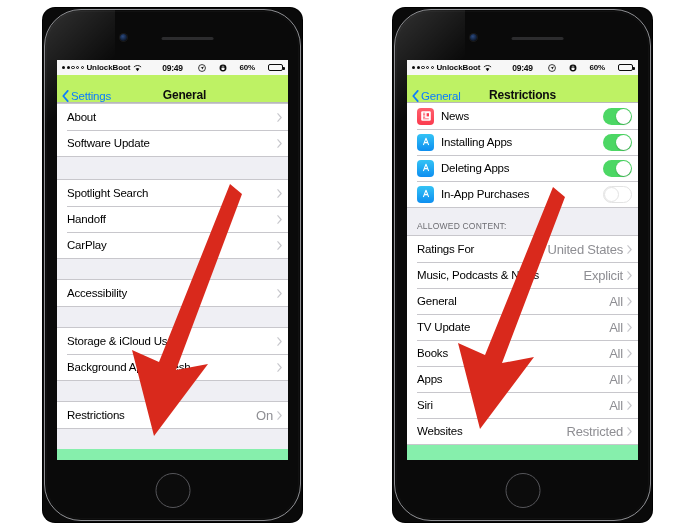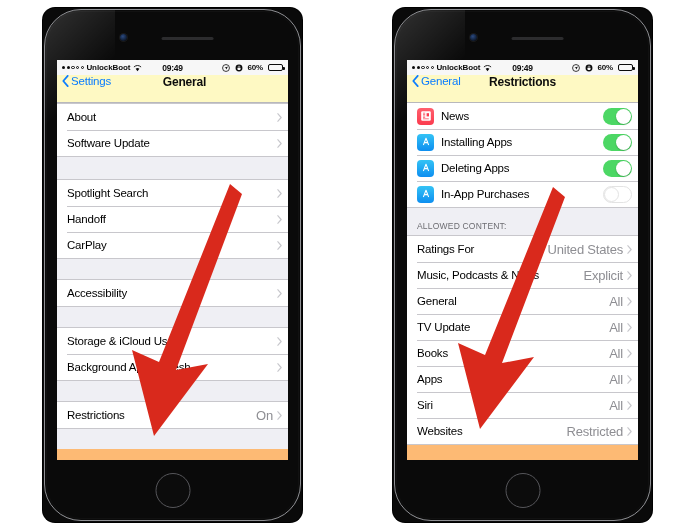--- a/index.html
+++ b/index.html
@@ -109,21 +109,21 @@
     display: flex;
     align-items: center;
     padding: 0 5px;
     font-size: 8px;
     color: #0b0b0b;
     letter-spacing: 0.1px;
     box-sizing: border-box;
   }
   .sb-left { display: flex; align-items: center; gap: 2.5px; flex: 1 1 0; }
   .sb-center { flex: 0 0 auto; font-weight: bold; font-size: 8.5px; letter-spacing: -0.2px;}
-  .sb-right { display: flex; align-items: center; justify-content: flex-end; gap: 5px; flex: 1 1 0; }
+  .sb-right { display: flex; align-items: center; justify-content: flex-end; gap: 13px; flex: 1 1 0; }
   .dots { display: flex; gap: 1.5px; align-items: center; }
   .dot { width: 3.2px; height: 3.2px; border-radius: 50%; background: #0b0b0b; }
   .dot.hollow { background: transparent; border: 0.8px solid #0b0b0b; box-sizing: border-box; }
   .carrier { font-size: 8px; font-weight: bold; letter-spacing: -0.1px; }
   .wifi-ico { display:block; }
   .loc-ico { display:block; }
   .lock-ico { display:block; }
   .battery-pct { font-size: 8px; font-weight: bold; letter-spacing: -0.2px; }
   .battery {
     width: 15px; height: 7.5px;
@@ -139,24 +139,24 @@
     right: -3px; top: 2px;
     width: 1.6px; height: 3px;
     background: #0b0b0b;
     border-radius: 0 1px 1px 0;
   }
   .battery .fill { height: 100%; background: #0b0b0b; border-radius: 0.5px; }
 
   
   .navbar {
     height: 28px;
-    background: #fef9c3;
+    background: #bef264;
     border-bottom: 0.5px solid #b8b8bc;
     display: flex;
-    align-items: flex-start;
+    align-items: flex-end;
     position: relative;
     box-sizing: border-box;
   }
   .nav-back {
     display: flex;
     align-items: center;
     gap: 2px;
     padding-left: 5px;
     color: #0a7cff;
     font-size: 11.5px;
@@ -173,21 +173,21 @@
     font-size: 12px;
     font-weight: bold;
     color: #0d0d0d;
     letter-spacing: -0.2px;
     pointer-events: none;
   }
   .phone.left .nav-title { transform: translateX(12px); }
 
   
   .tableview {
-    background: #fdba74;
+    background: #86efac;
     height: calc(100% - 43px);
     overflow: hidden;
   }
   .gap { background: #efeff4; }
   .gap.g1 { height: 22px; }
   .gap.g2 { height: 20px; }
 
   .group { background: #ffffff; border-top: 0.5px solid #c8c7cc; border-bottom: 0.5px solid #c8c7cc; }
 
   .row {

